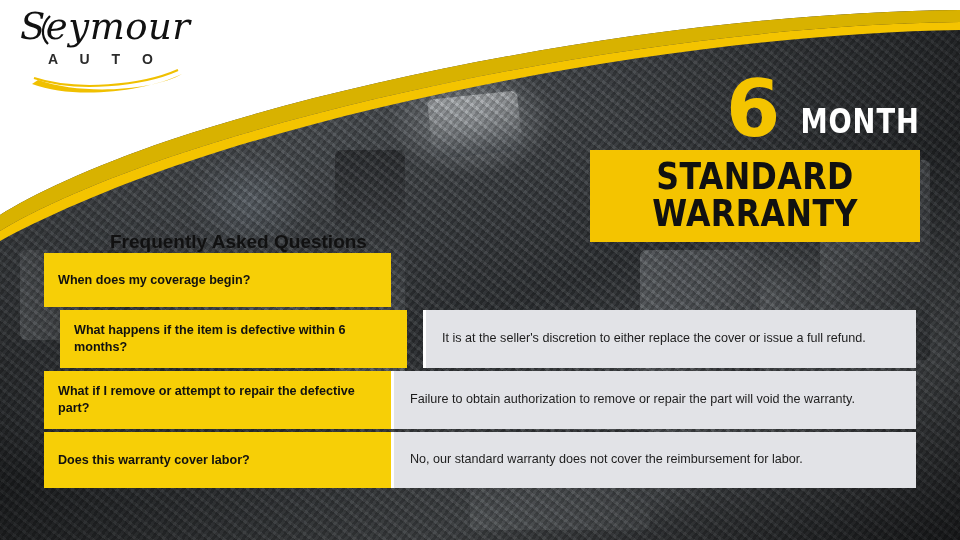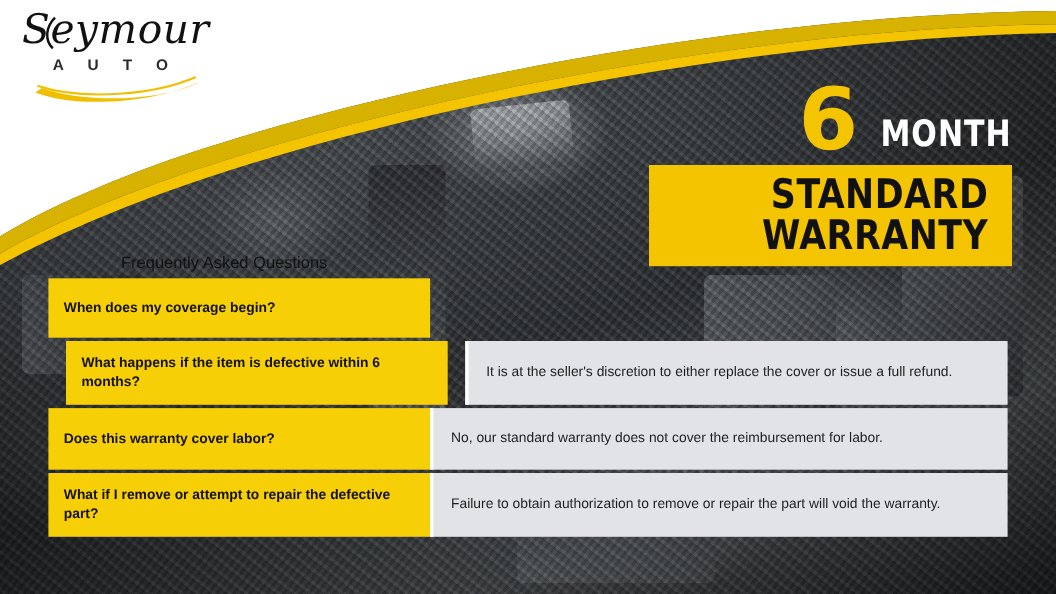--- a/index.html
+++ b/index.html
@@ -109,37 +109,37 @@
     color: #ffffff;
     letter-spacing: 1px;
     transform: scaleX(.92);
     transform-origin: right bottom;
     padding-bottom: 4px;
   }
   .warranty-band {
     margin-top: 8px;
     background: #f4c400;
     padding: 8px 14px 10px 14px;
-    text-align: right;
+    text-align: center;
   }
   .warranty-band span {
     font-family: "DejaVu Sans Condensed", "Liberation Sans Narrow", "Liberation Sans", sans-serif;
     font-weight: 700;
     font-size: 37px;
     line-height: 1;
     color: #111;
     letter-spacing: .5px;
     display: inline-block;
     transform: scaleX(.95);
   }
 
   
   .faq-title {
     position: absolute; left: 110px; top: 231px;
-    font-size: 15px; font-weight: 400; color: #111;
+    font-size: 19px; font-weight: 700; color: #111;
   }
   .faq {
     position: absolute; left: 44px; top: 253px; width: 872px;
   }
   .faq-row { display: flex; margin-bottom: 3px; }
   .q {
     width: 347px;
     background: #f7cf06;
     padding: 12px 14px;
     font-size: 12.6px;
@@ -213,23 +213,23 @@
   <div class="faq-title">Frequently Asked Questions</div>
 
   <div class="faq">
     <div class="faq-row r1">
       <div class="q">When does my coverage begin?</div>
     </div>
     <div class="faq-row r2">
       <div class="q">What happens if the item is defective within 6 months?</div>
       <div class="a">It is at the seller's discretion to either replace the cover or issue a full refund.</div>
     </div>
+    <div class="faq-row r4">
+      <div class="q">What if I remove or attempt to repair the defective part?</div>
+      <div class="a">Failure to obtain authorization to remove or repair the part will void the warranty.</div>
+    </div>
     <div class="faq-row r3">
       <div class="q">Does this warranty cover labor?</div>
       <div class="a">No, our standard warranty does not cover the reimbursement for labor.</div>
     </div>
-    <div class="faq-row r4">
-      <div class="q">What if I remove or attempt to repair the defective part?</div>
-      <div class="a">Failure to obtain authorization to remove or repair the part will void the warranty.</div>
-    </div>
   </div>
 
 </div>
 
 </body></html>

